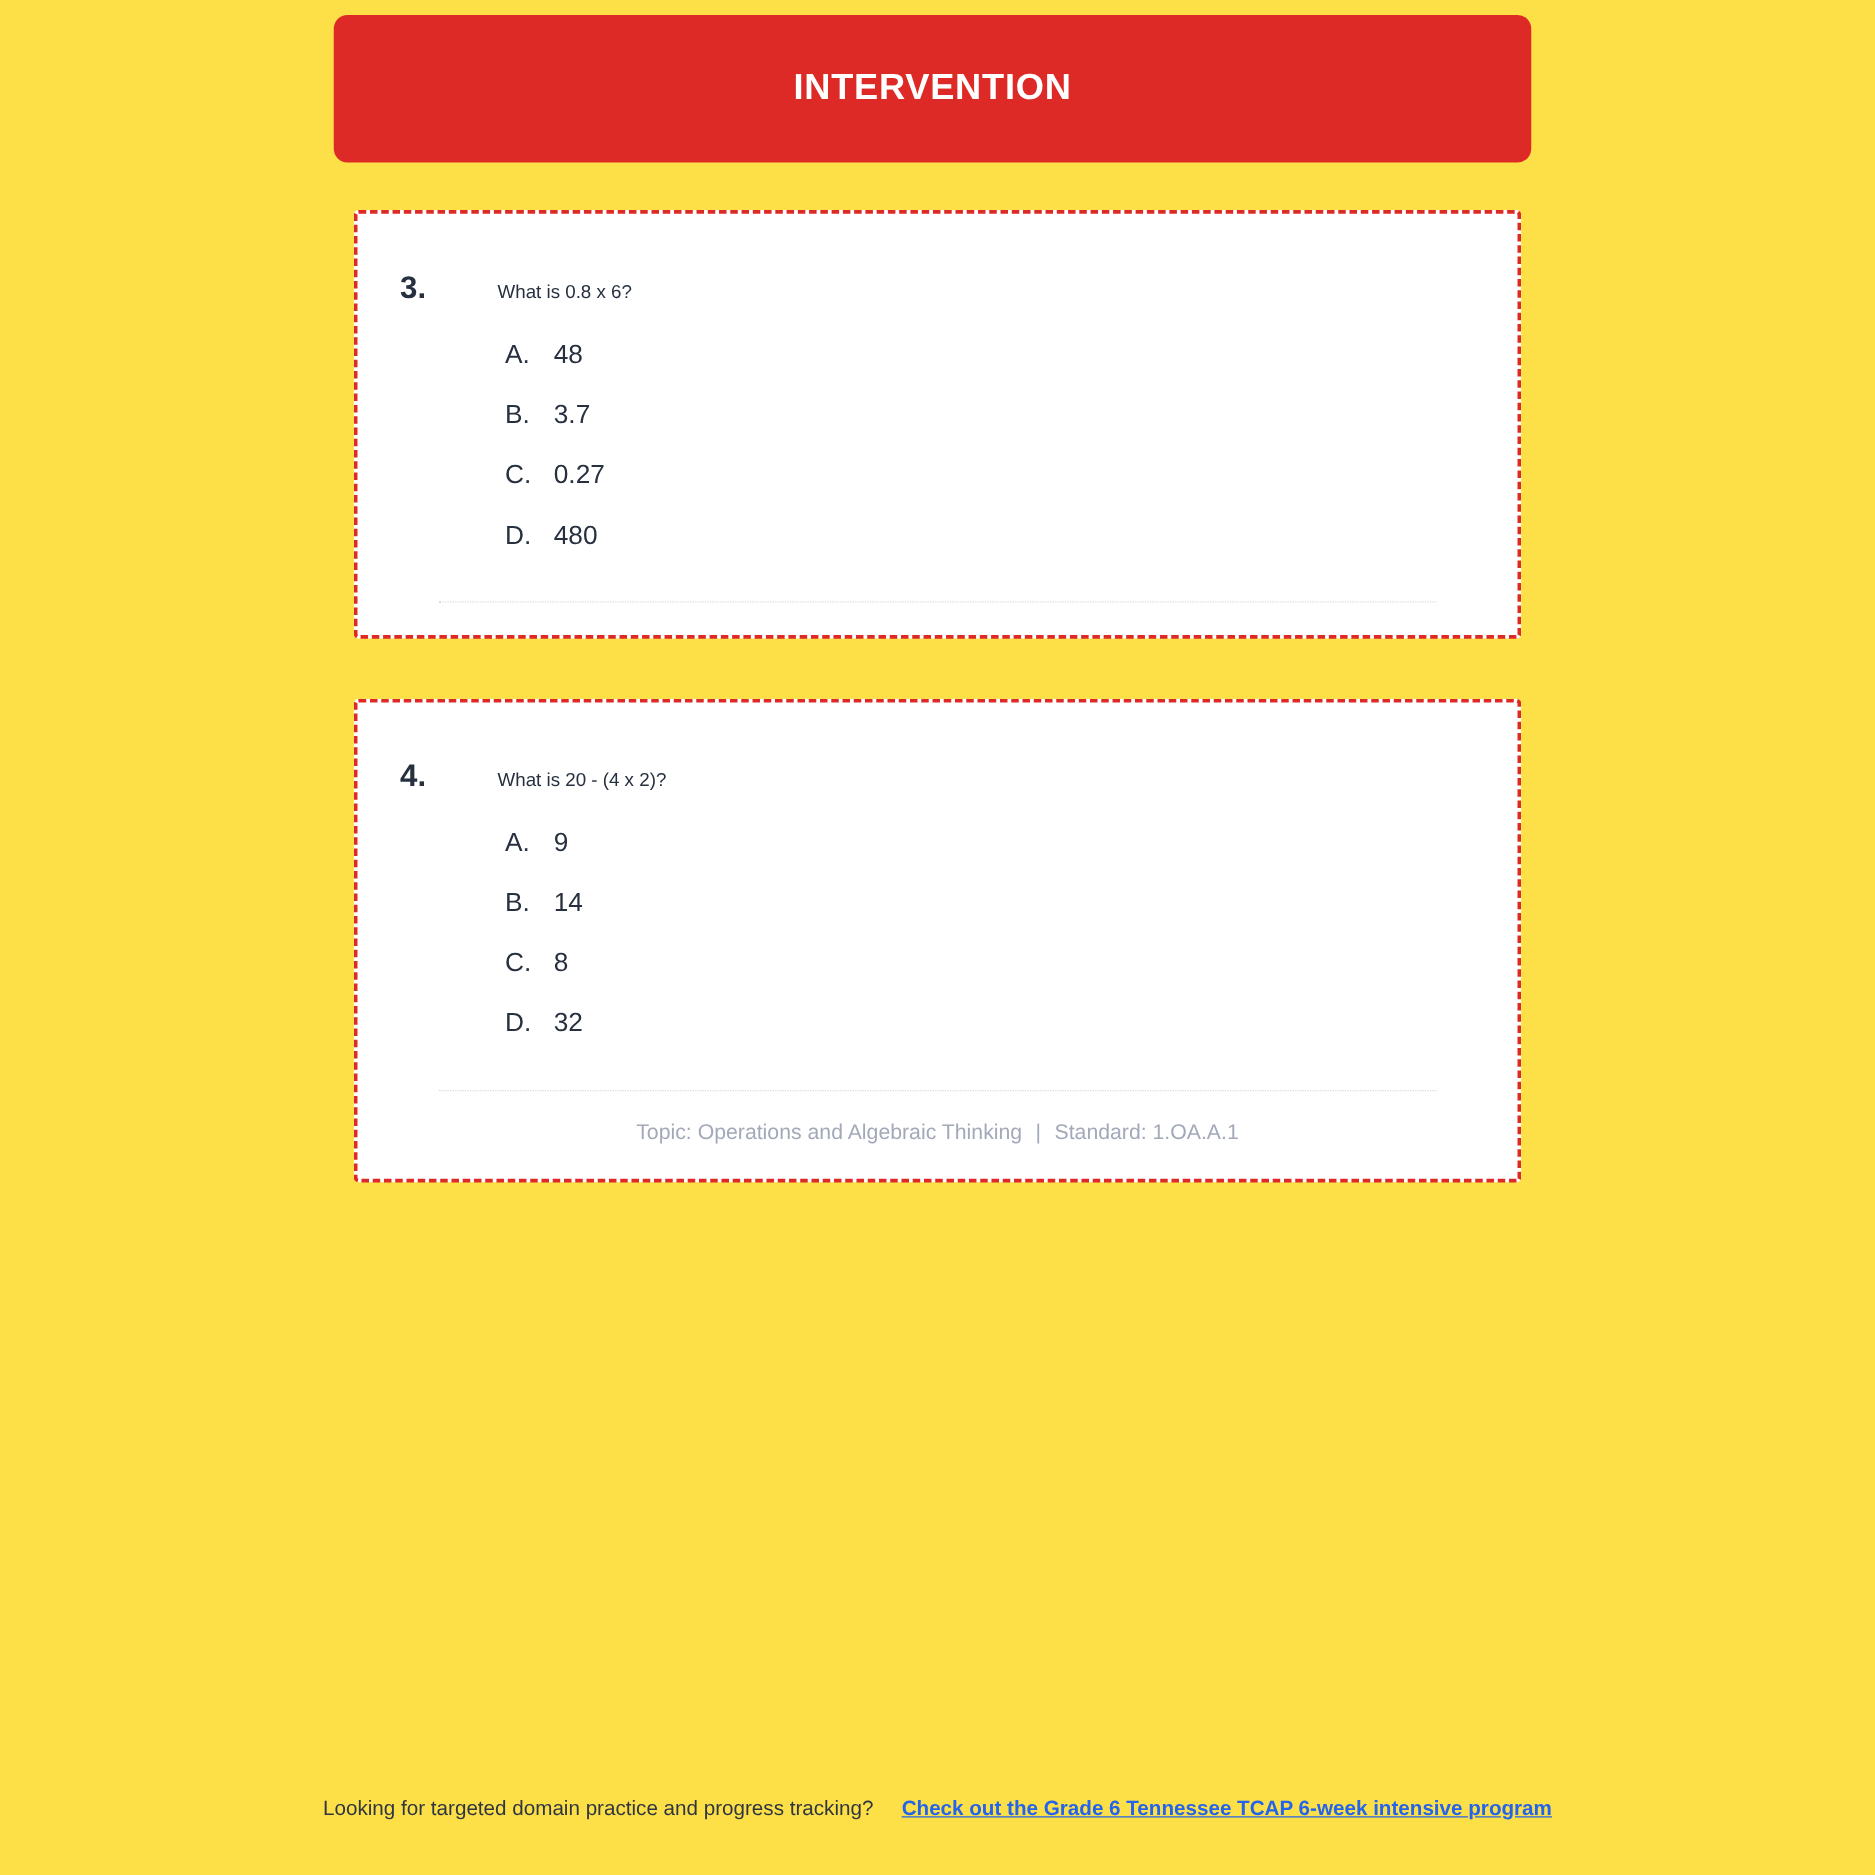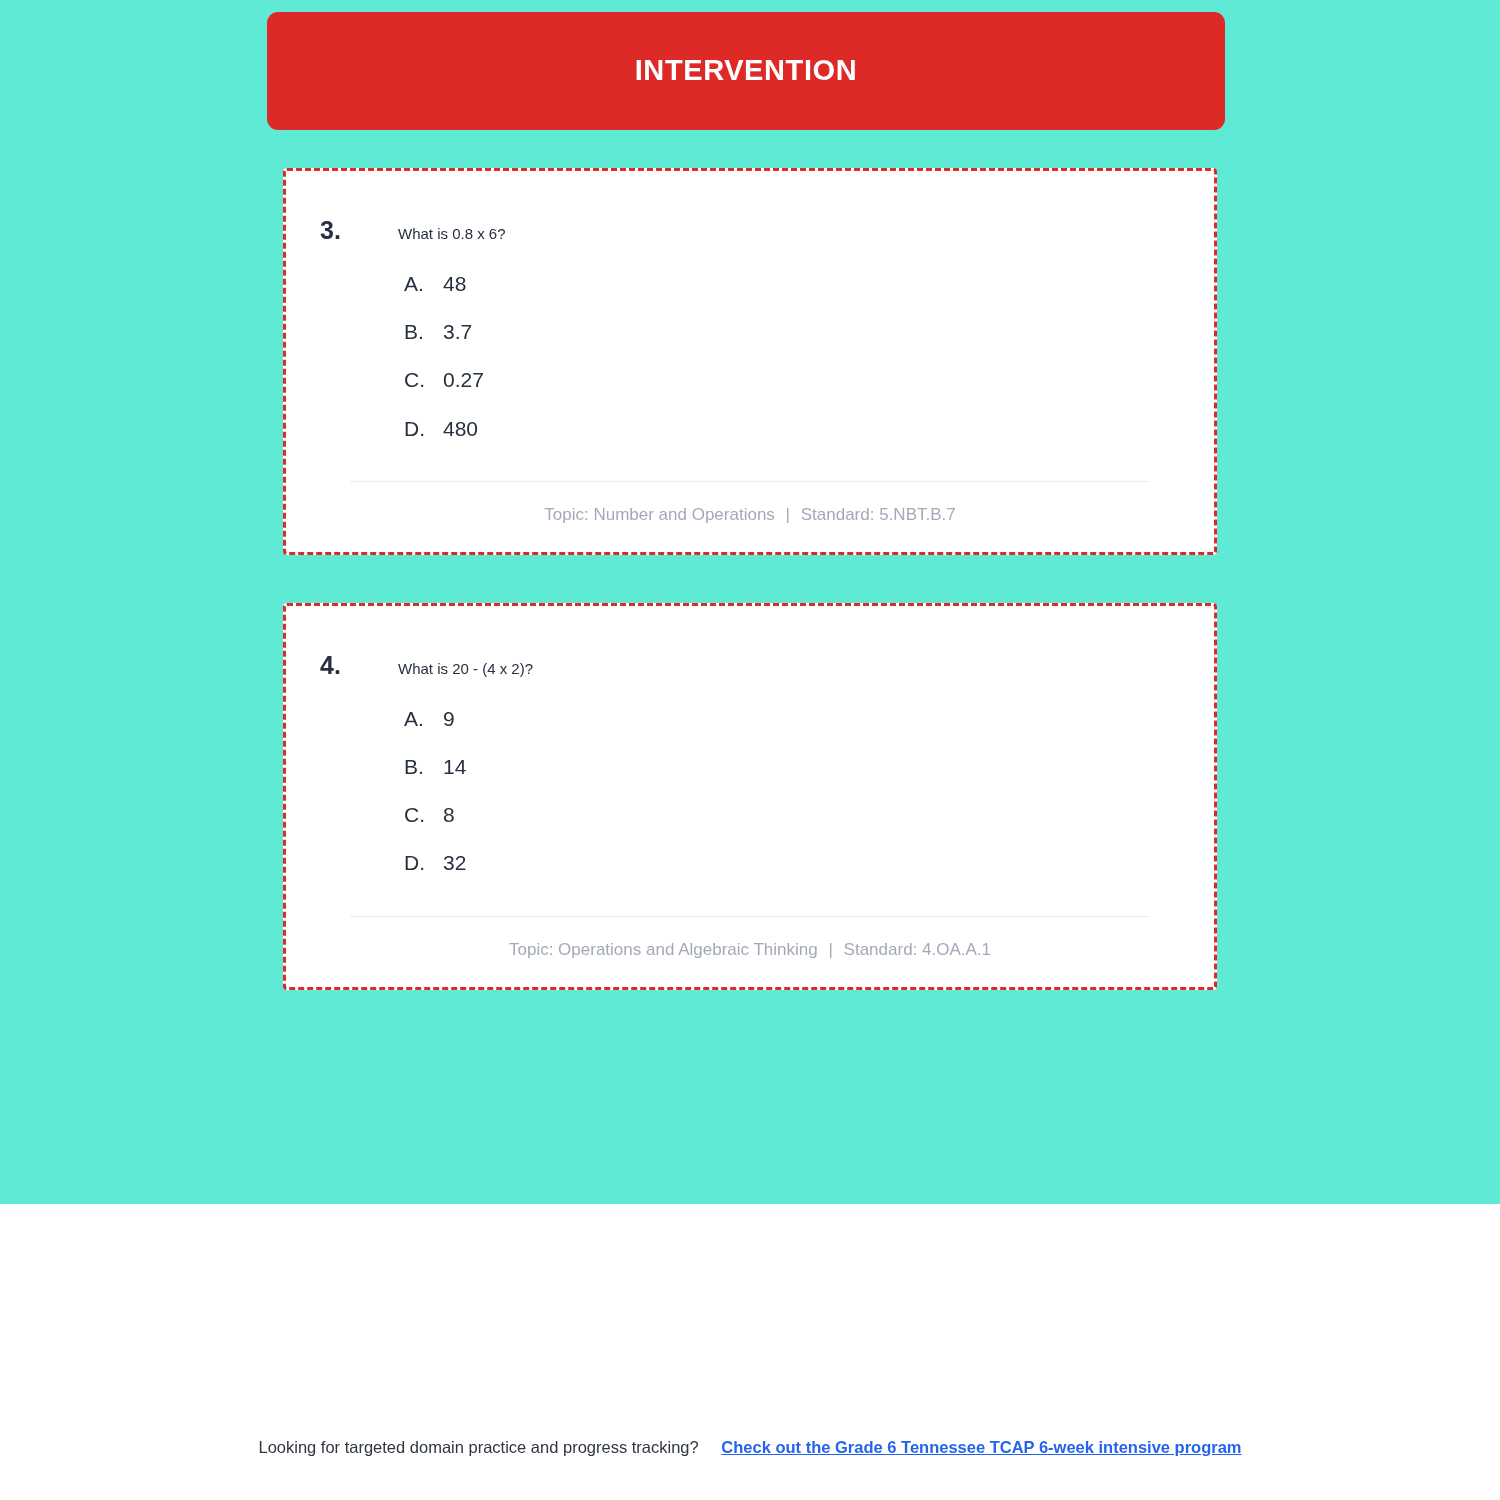--- a/index.html
+++ b/index.html
@@ -7,22 +7,22 @@
   html, body {
     width: 1500px;
     height: 1500px;
     background: #ffffff;
     font-family: "Liberation Sans", sans-serif;
   }
 
   .page {
     position: relative;
     width: 1500px;
-    height: 1204px;
-    background: #5eead4;
+    height: 1500px;
+    background: #fde047;
     display: flex;
     flex-direction: column;
   }
 
   
   .banner {
     position: absolute;
     left: 267px;
     top: 12px;
     width: 958px;
@@ -176,25 +176,20 @@
         <div class="option">
           <span class="opt-letter">C.</span>
           <span class="opt-text">0.27</span>
         </div>
         <div class="option">
           <span class="opt-letter">D.</span>
           <span class="opt-text">480</span>
         </div>
       </div>
       <div class="divider"></div>
-      <div class="meta">
-        <span>Topic: Number and Operations</span>
-        <span class="sep">|</span>
-        <span>Standard: 5.NBT.B.7</span>
-      </div>
     </div>
 
     <div class="qcard">
       <div class="qhead">
         <div class="qnum">4.</div>
         <div class="qtext">What is 20 - (4 x 2)?</div>
       </div>
       <div class="options">
         <div class="option">
           <span class="opt-letter">A.</span>
@@ -210,21 +205,21 @@
         </div>
         <div class="option">
           <span class="opt-letter">D.</span>
           <span class="opt-text">32</span>
         </div>
       </div>
       <div class="divider"></div>
       <div class="meta">
         <span>Topic: Operations and Algebraic Thinking</span>
         <span class="sep">|</span>
-        <span>Standard: 4.OA.A.1</span>
+        <span>Standard: 1.OA.A.1</span>
       </div>
     </div>
 
   </div>
 
   <div class="footer">
     <span>Looking for targeted domain practice and progress tracking?</span>
     <a href="#">Check out the Grade 6 Tennessee TCAP 6-week intensive program</a>
   </div>
 

